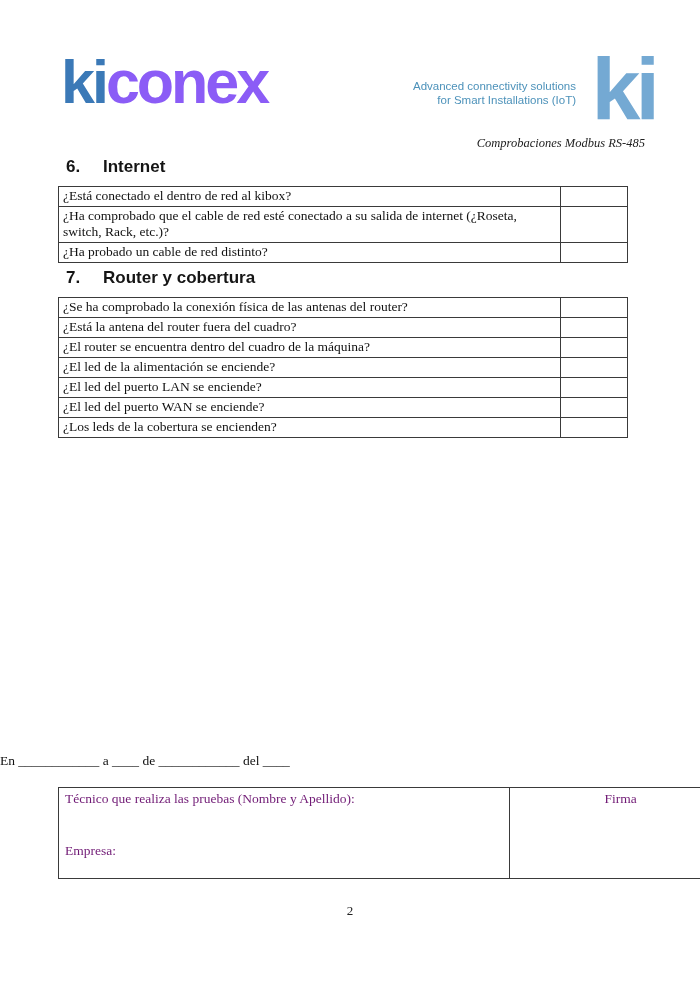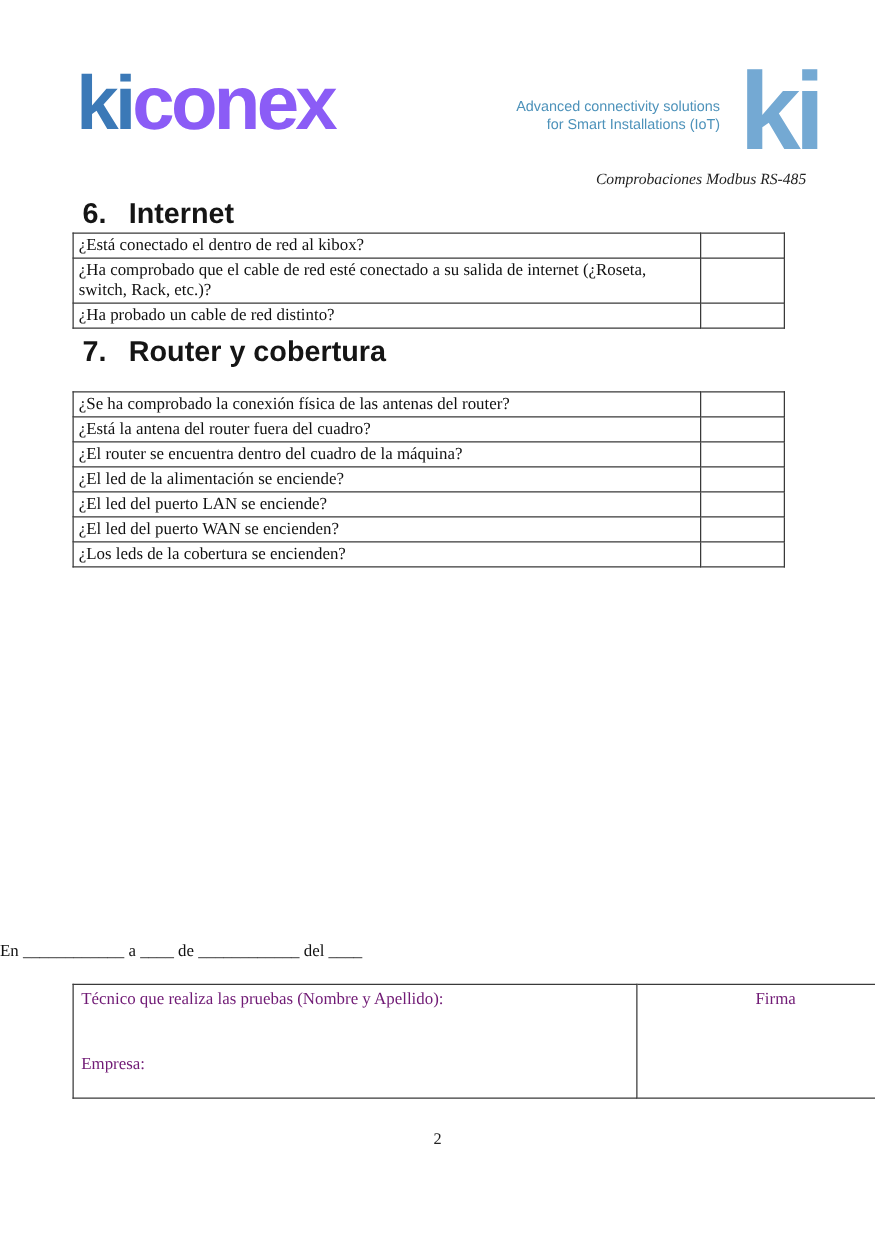--- a/index.html
+++ b/index.html
@@ -36,38 +36,38 @@
   .doc-title {
     position:absolute; top:136px; right:55px;
     font-style:italic; font-size:12.5px; color:#222222;
     font-family:"Liberation Serif", serif;
   }
 
   
   .section-heading {
     position:absolute; left:66px;
     font-family:"Liberation Sans", sans-serif; font-weight:bold;
-    font-size:23px; color:#151515; white-space:nowrap;
+    font-size:17px; color:#151515; white-space:nowrap;
   }
   .section-heading .num { display:inline-block; width:37px; }
   #heading6 { top:157px; }
   #heading7 { top:268px; }
 
   
   .qtable {
     position:absolute; left:58px; width:570px;
     border-collapse:collapse;
     font-family:"Liberation Serif", serif;
     font-size:13.5px; line-height:16px; color:#111111;
     table-layout:fixed;
   }
   .qtable td { border:1px solid #3a3a3a; padding:1px 4px 2px 4px; }
   .qtable td.check { width:58px; }
   #table6 { top:186px; }
-  #table7 { top:313px; }
+  #table7 { top:297px; }
 
   
   .date-line {
     position:absolute; top:753px; left:0; width:100%;
     font-size:13.5px;
     font-family:"Liberation Serif", serif; color:#111111;
   }
 
   
   .sig-table {
@@ -150,21 +150,21 @@
       </tr>
       <tr>
         <td>¿El led de la alimentación se enciende?</td>
         <td class="check"></td>
       </tr>
       <tr>
         <td>¿El led del puerto LAN se enciende?</td>
         <td class="check"></td>
       </tr>
       <tr>
-        <td>¿El led del puerto WAN se encienden?</td>
+        <td>¿El led del puerto WAN se enciende?</td>
         <td class="check"></td>
       </tr>
       <tr>
         <td>¿Los leds de la cobertura se encienden?</td>
         <td class="check"></td>
       </tr>
     </tbody>
   </table>
 
   <div class="date-line">En ____________ a ____ de ____________ del ____</div>

